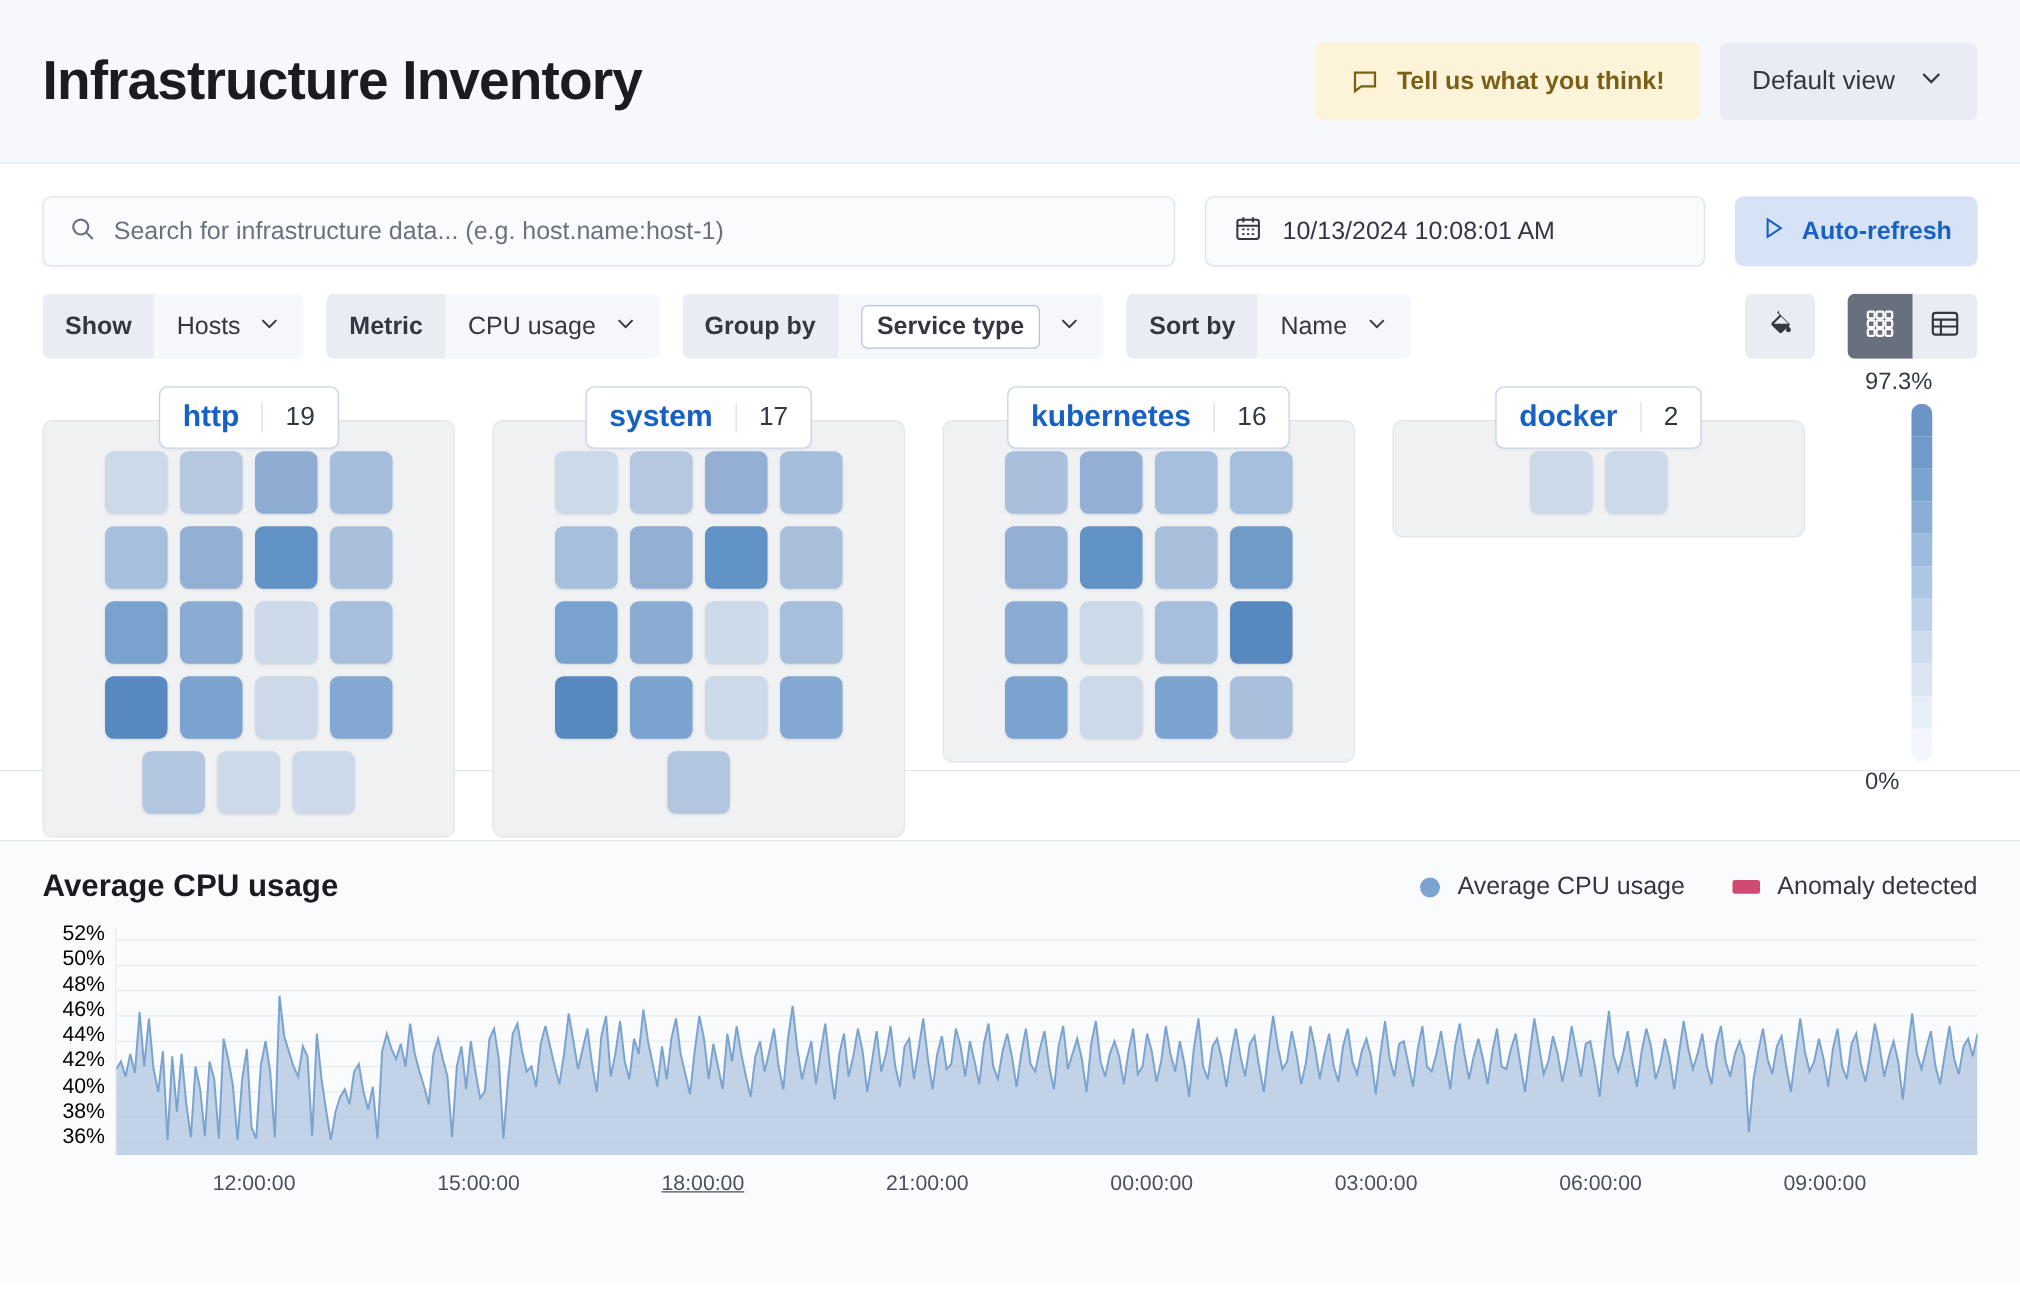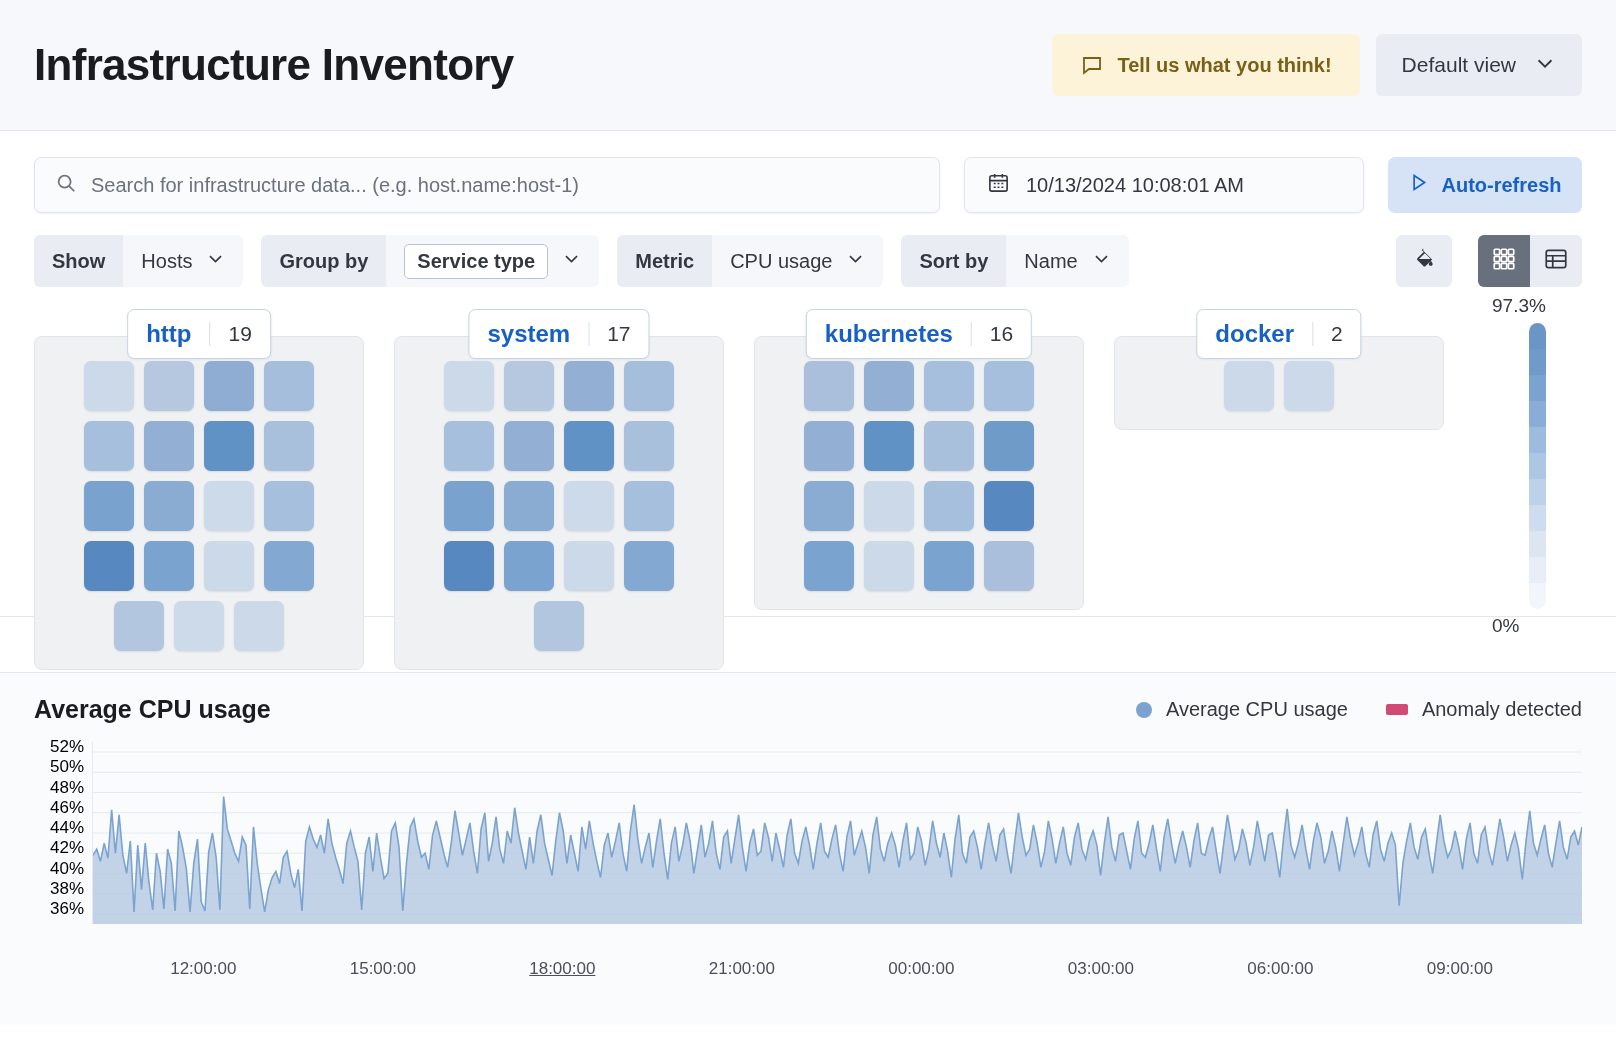--- a/index.html
+++ b/index.html
@@ -325,21 +325,20 @@
     height: 182px;
     border-left: 1px solid #e6e9f0;
   }
   .plot svg { display: block; width: 100%; height: 182px; }
   .x-axis {
     margin-left: 58px;
     display: flex;
     height: 46px;
     align-items: center;
     position: relative;
-    margin-top: 22px;
   }
   .x-tick {
     position: absolute;
     font-size: 17px;
     color: #4a4f5c;
     transform: translateX(-50%);
   }
 </style>
 </head>
 <body>
@@ -404,35 +403,35 @@
         <span>Hosts</span>
         <span>
           <svg width="19" height="19" viewBox="0 0 24 24" fill="none" stroke="#343741" stroke-width="2">
               <path d="M5 9l7 7 7-7"></path>
             </svg>
         </span>
       </div>
     </div>
 
     <div class="filter-group">
-      <div class="filter-label">Group by</div>
-      <div class="filter-value pill-outline">
-        <span class="pill">Service type</span>
+      <div class="filter-label">Metric</div>
+      <div class="filter-value">
+        <span>CPU usage</span>
         <span>
           <svg width="19" height="19" viewBox="0 0 24 24" fill="none" stroke="#343741" stroke-width="2">
               <path d="M5 9l7 7 7-7"></path>
             </svg>
         </span>
       </div>
     </div>
 
     <div class="filter-group">
-      <div class="filter-label">Metric</div>
-      <div class="filter-value">
-        <span>CPU usage</span>
+      <div class="filter-label">Group by</div>
+      <div class="filter-value pill-outline">
+        <span class="pill">Service type</span>
         <span>
           <svg width="19" height="19" viewBox="0 0 24 24" fill="none" stroke="#343741" stroke-width="2">
               <path d="M5 9l7 7 7-7"></path>
             </svg>
         </span>
       </div>
     </div>
 
     <div class="filter-group">
       <div class="filter-label">Sort by</div>

